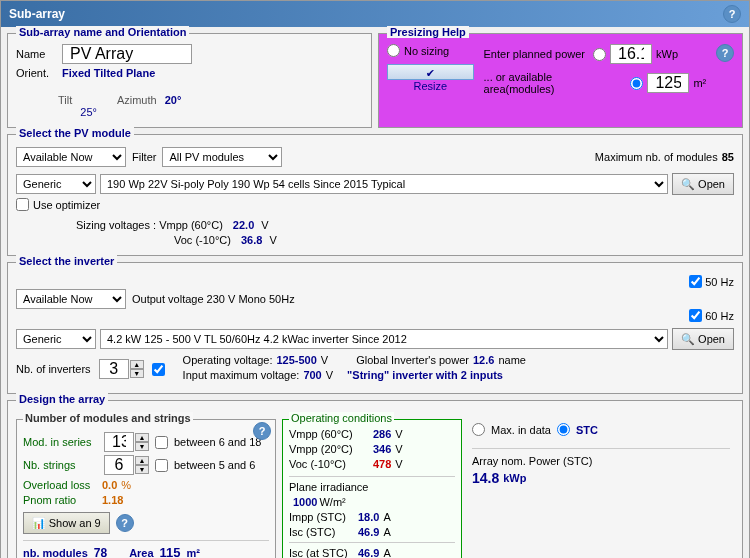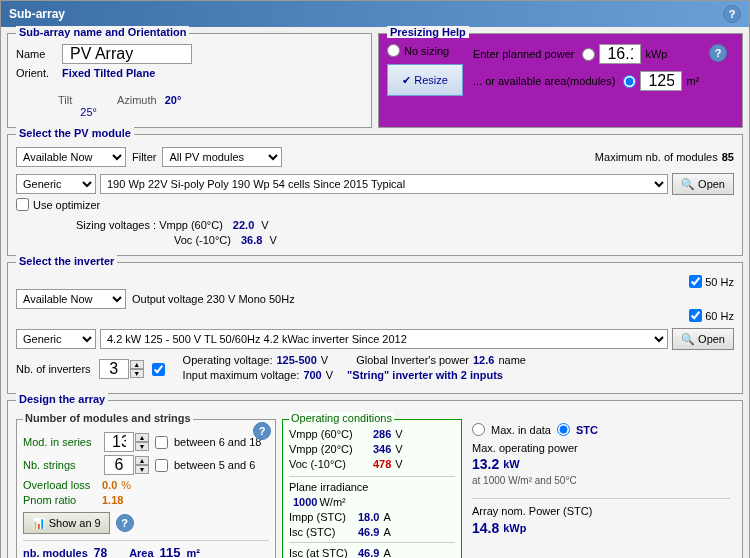--- a/index.html
+++ b/index.html
@@ -87,38 +87,38 @@
       font-size: 11px;
       cursor: pointer;
       height: 22px;
     }
     .btn-resize {
       background: linear-gradient(to bottom, #e8f0f8, #c8d8ec);
       border: 1px solid #6a9fd8;
       color: #00008b;
       font-size: 11px;
       cursor: pointer;
-      padding: 2px 14px;
-      height: 32px;
+      padding: 2px 20px;
+      height: 16px;
     }
     .top-sections {
       display: flex;
       gap: 6px;
       margin-bottom: 6px;
     }
     .orient-section {
       border: 1px solid #999;
       background: #f5f5f5;
       padding: 6px 8px;
       position: relative;
       flex: 1;
     }
     .presize-section {
       border: 1px solid #999;
-      background: #a21caf;
+      background: #d946ef;
       padding: 6px 8px;
       position: relative;
       flex: 1;
     }
     .pv-section {
       border: 1px solid #999;
       background: #f5f5f5;
       padding: 6px 8px;
       position: relative;
       margin-bottom: 6px;
@@ -491,28 +491,20 @@
         </div>
 
         <div class="bottom-right" style="margin-top:8px;">
           <div style="padding:4px;">
             <div class="row" style="gap:6px; margin-bottom:4px;">
               <input type="radio" name="result-type" style="">
               <label>Max. in data</label>
               <input type="radio" name="result-type" checked="" style="">
               <label style="font-weight:bold; color:#00008b;">STC</label>
             </div>
-            <div style="margin-top:6px;">
-              <div style="font-size:11px;">Max. operating power</div>
-              <div class="row" style="gap:4px; margin-top:2px;">
-                <span style="font-weight:bold; color:#00008b; font-size:14px;">13.2</span>
-                <span style="font-weight:bold; color:#00008b;">kW</span>
-              </div>
-              <div style="font-size:10px; color:#555;">at 1000 W/m² and 50°C</div>
-            </div>
             <div style="margin-top:12px; border-top:1px solid #ccc; padding-top:6px;">
               <div class="row" style="gap:4px;">
                 <label style="font-size:11px;">Array nom. Power (STC)</label>
               </div>
               <div class="row" style="gap:4px; margin-top:2px;">
                 <span style="font-weight:bold; color:#00008b; font-size:14px;">14.8</span>
                 <span style="font-weight:bold; color:#00008b;">kWp</span>
               </div>
             </div>
           </div>

